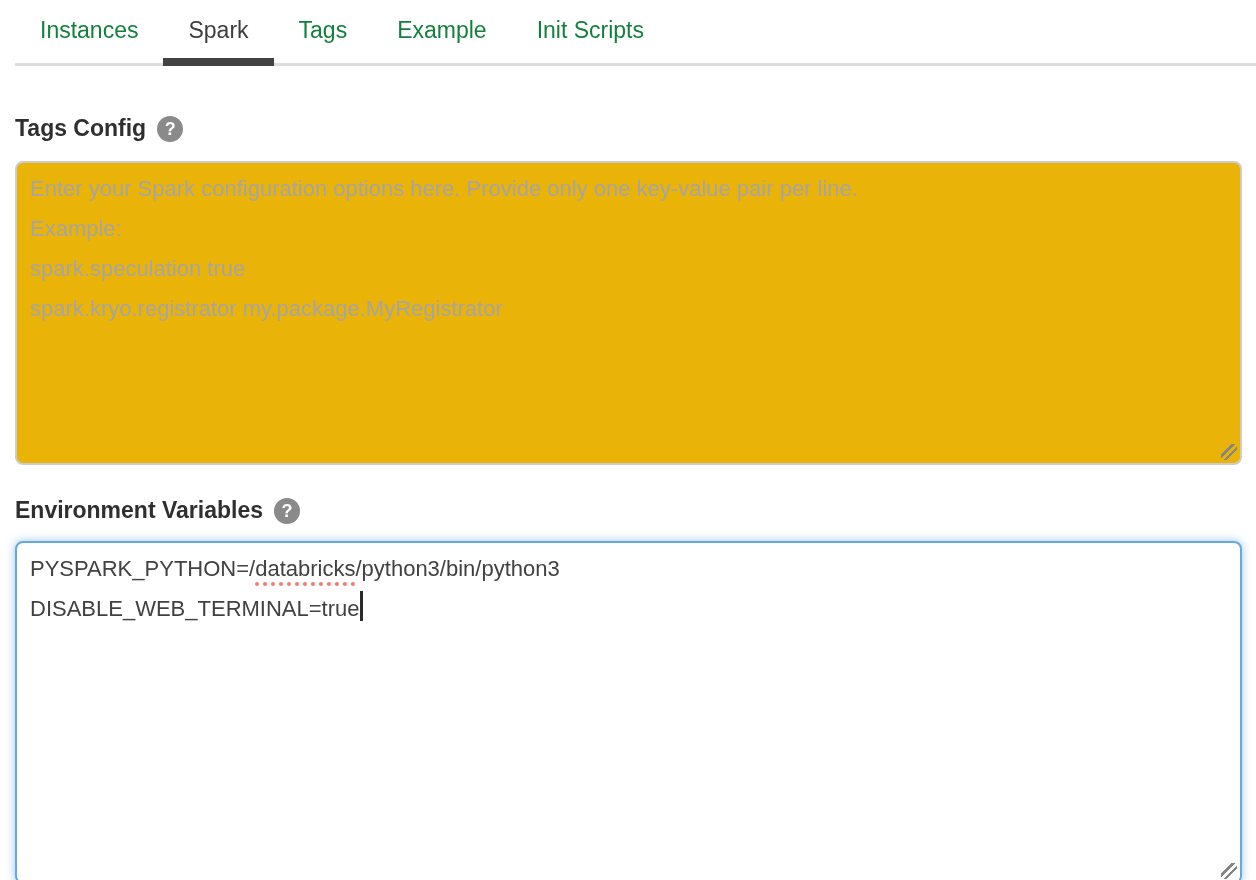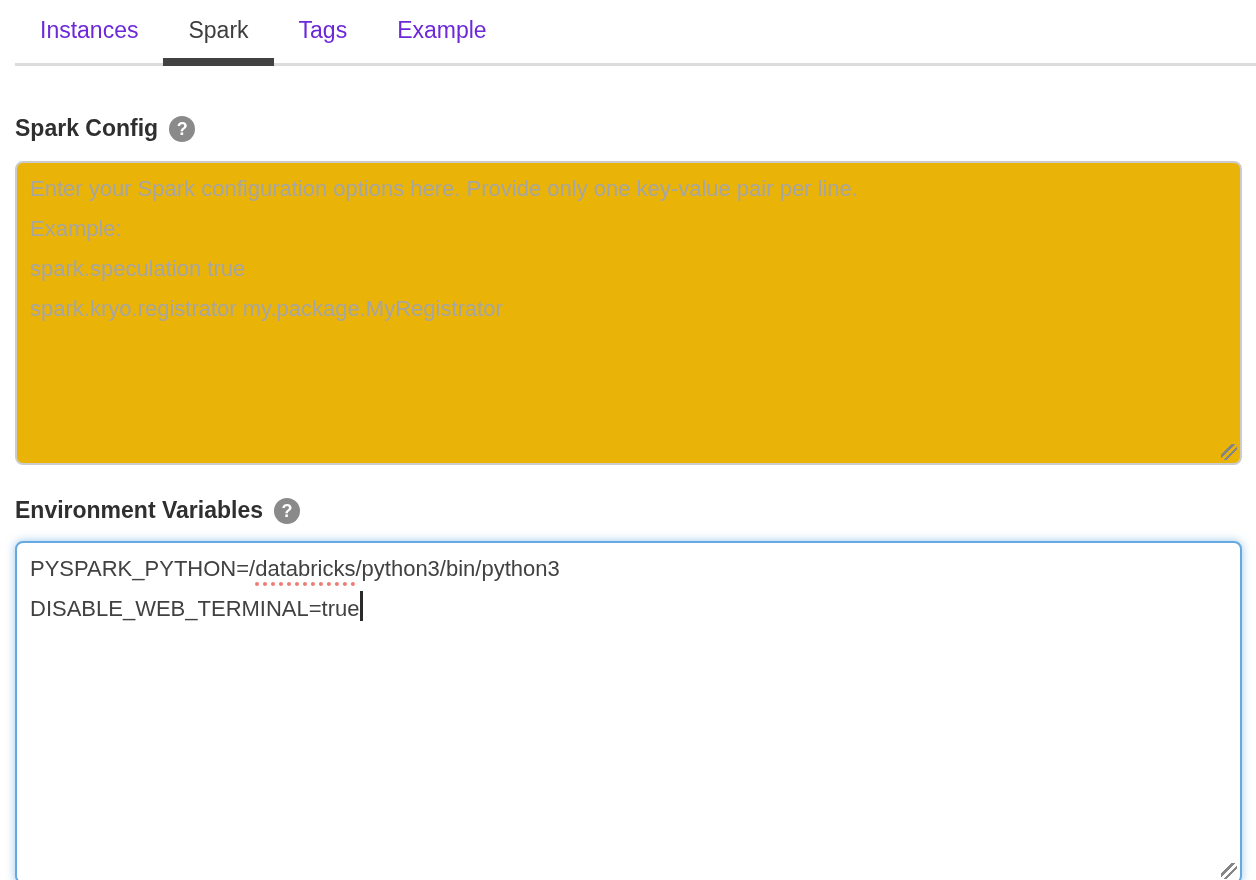--- a/index.html
+++ b/index.html
@@ -7,21 +7,21 @@
   body { font-family: "Liberation Sans", sans-serif; color: #2f2f2f; }
 
   
   .tabs { display: flex; position: relative; padding-left: 15px; margin-top: 1px; }
   .tabs::after {
     content: ""; position: absolute; left: 15px; right: 0; bottom: 0;
     height: 3px; background: #dcdcdc;
   }
   .tab {
     position: relative; padding: 16px 25px 22px; font-size: 23px;
-    color: #6d28d9; cursor: pointer; white-space: nowrap;
+    color: #15803d; cursor: pointer; white-space: nowrap;
   }
   .tab.active { color: #3d3d3d; }
   .tab.active::after {
     content: ""; position: absolute; left: 0; right: 0; bottom: 0;
     height: 8px; background: #424242; z-index: 1;
   }
 
   
   .section-label {
     display: flex; align-items: center; gap: 11px;
@@ -78,24 +78,25 @@
   }
 </style>
 </head>
 <body>
 
 <nav class="tabs">
   <div class="tab">Instances</div>
   <div class="tab active">Spark</div>
   <div class="tab">Tags</div>
   <div class="tab">Example</div>
+  <div class="tab">Init Scripts</div>
 </nav>
 
 <div class="section-label">
-  <span>Spark Config</span>
+  <span>Tags Config</span>
   <span class="help-icon">?</span>
 </div>
 
 <div class="box-wrap">
   <textarea class="config-input" spellcheck="false" placeholder="Enter your Spark configuration options here. Provide only one key-value pair per line.
 Example:
 spark.speculation true
 spark.kryo.registrator my.package.MyRegistrator" style=""></textarea>
   <div class="resize-grip"></div>
 </div>

